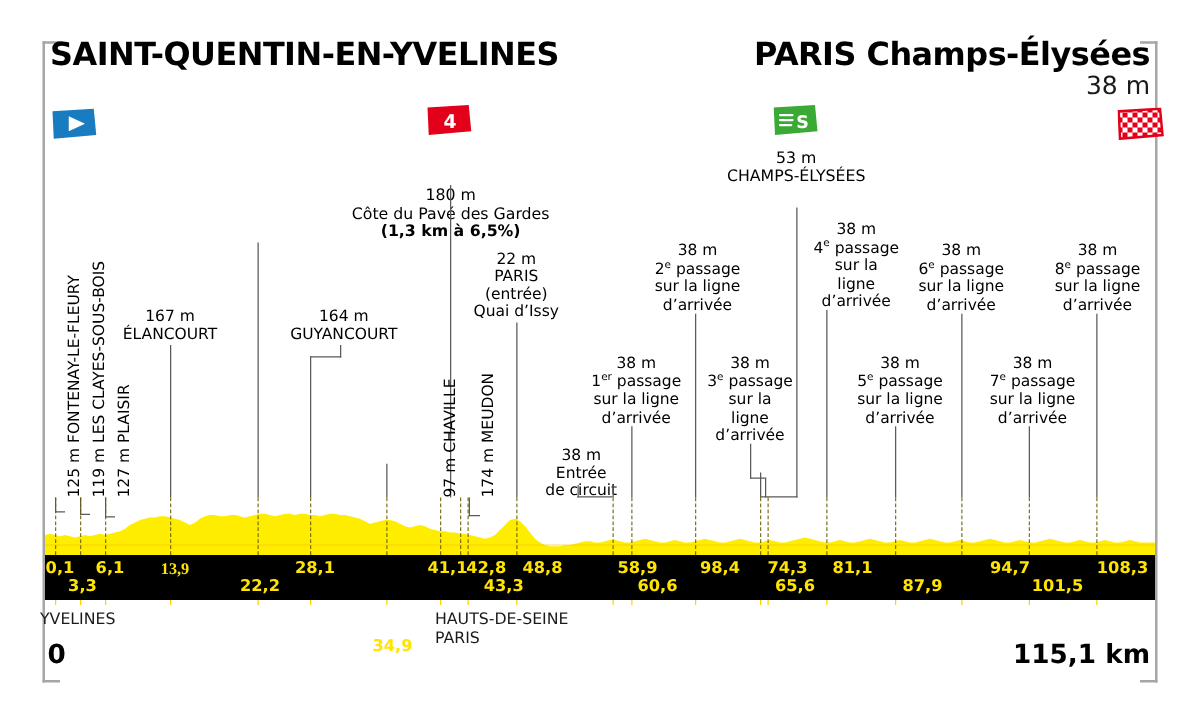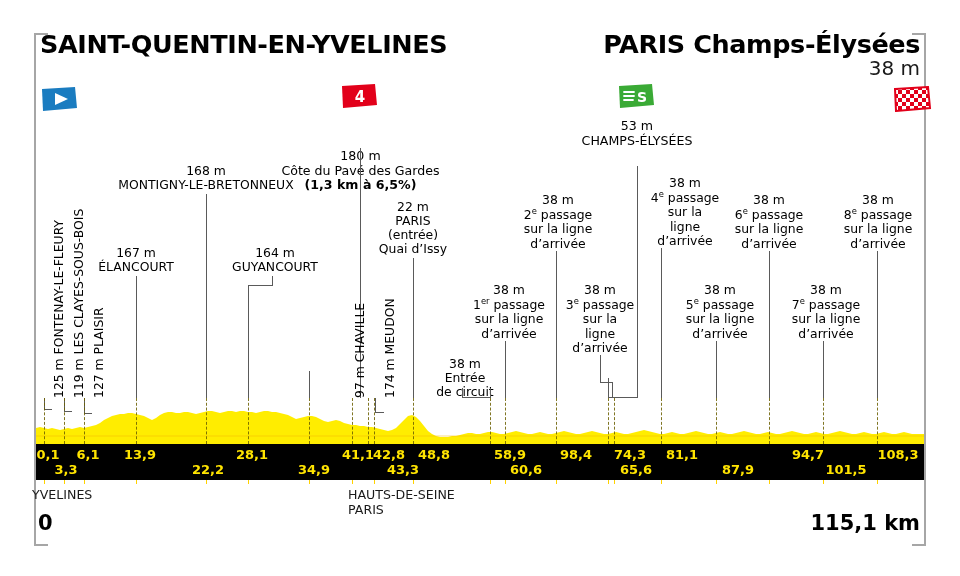--- a/index.html
+++ b/index.html
@@ -245,24 +245,20 @@
   <div class="leader-h" style="left:84px; top:413px; width:8px;"></div>
   <div class="leader-h" style="left:375px; top:412px; width:9px;"></div>
   <div class="leader" style="left:375px; top:398px; height:15px;"></div>
 
   <div class="lbl" style="left:76px; top:246px; width:120px;">
     <div>167 m</div>
     <div>ÉLANCOURT</div>
   </div>
   <div class="leader" style="left:136px; top:276px; height:122px;"></div>
 
-  <div class="lbl" style="left:100px; top:164px; width:212px;">
-    <div>168 m</div>
-    <div>MONTIGNY-LE-BRETONNEUX</div>
-  </div>
   <div class="leader" style="left:206px; top:194px; height:204px;"></div>
 
   <div class="lbl" style="left:216px; top:246px; width:118px;">
     <div>164 m</div>
     <div>GUYANCOURT</div>
   </div>
   <div class="leader" style="left:272px; top:276px; height:10px;"></div>
   <div class="leader-h" style="left:248px; top:285px; width:25px;"></div>
   <div class="leader" style="left:248px; top:285px; height:113px;"></div>
 
@@ -379,35 +375,35 @@
   <div class="vdash" style="left:614px;"></div>
   <div class="vdash" style="left:661px;"></div>
   <div class="vdash" style="left:716px;"></div>
   <div class="vdash" style="left:769px;"></div>
   <div class="vdash" style="left:823px;"></div>
   <div class="vdash" style="left:877px;"></div>
 
   <div class="distbar">
     <span class="km row0" style="left:12px;">0,1</span>
     <span class="km row0" style="left:52px;">6,1</span>
-    <span class="km row0" style="left:104px;">13,9</span>
+    <span class="km row0" style="left:104px;font-family:Liberation Serif, serif;">13,9</span>
     <span class="km row0" style="left:216px;">28,1</span>
     <span class="km row0" style="left:322px;">41,1</span>
     <span class="km row0" style="left:353px;">42,8</span>
     <span class="km row0" style="left:398px;">48,8</span>
     <span class="km row0" style="left:474px;">58,9</span>
     <span class="km row0" style="left:540px;">98,4</span>
     <span class="km row0" style="left:594px;">74,3</span>
     <span class="km row0" style="left:646px;">81,1</span>
     <span class="km row0" style="left:772px;">94,7</span>
     <span class="km row0" style="left:862px;">108,3</span>
 
     <span class="km row1" style="left:30px;">3,3</span>
     <span class="km row1" style="left:172px;">22,2</span>
-    <span class="km row1" style="left:278px;">34,9</span>
+    <span class="km row1" style="left:278px;margin-top:48px;">34,9</span>
     <span class="km row1" style="left:367px;">43,3</span>
     <span class="km row1" style="left:490px;">60,6</span>
     <span class="km row1" style="left:600px;">65,6</span>
     <span class="km row1" style="left:702px;">87,9</span>
     <span class="km row1" style="left:810px;">101,5</span>
   </div>
 
   <div class="bottom-ticks">
     <div class="btick" style="left:8px;"></div>
     <div class="btick" style="left:28px;"></div>

